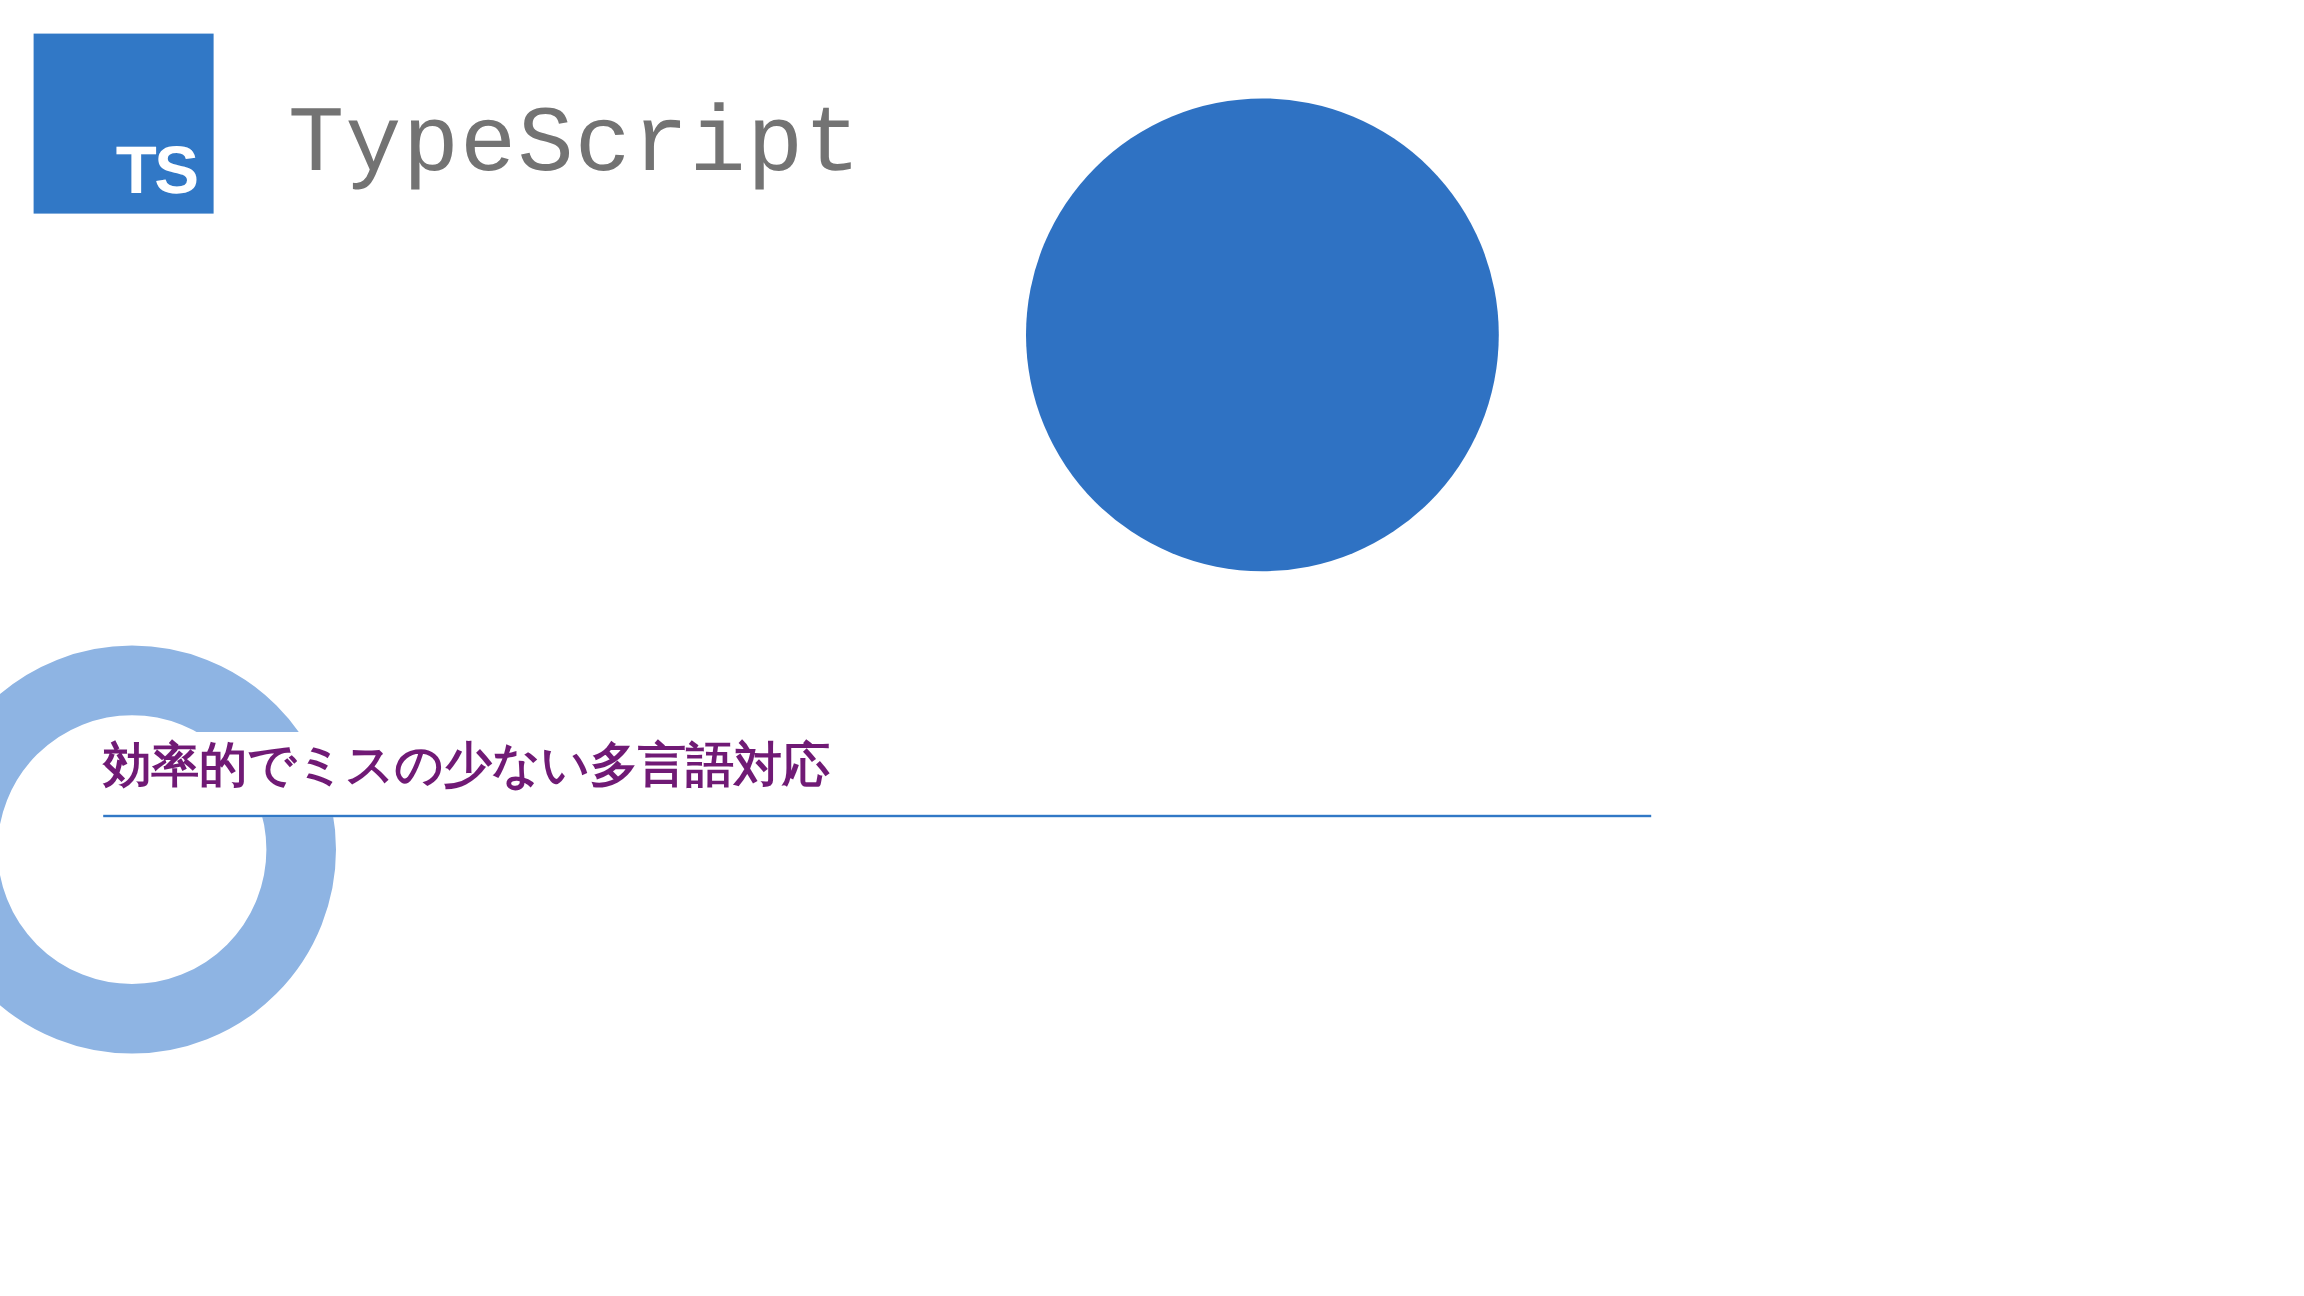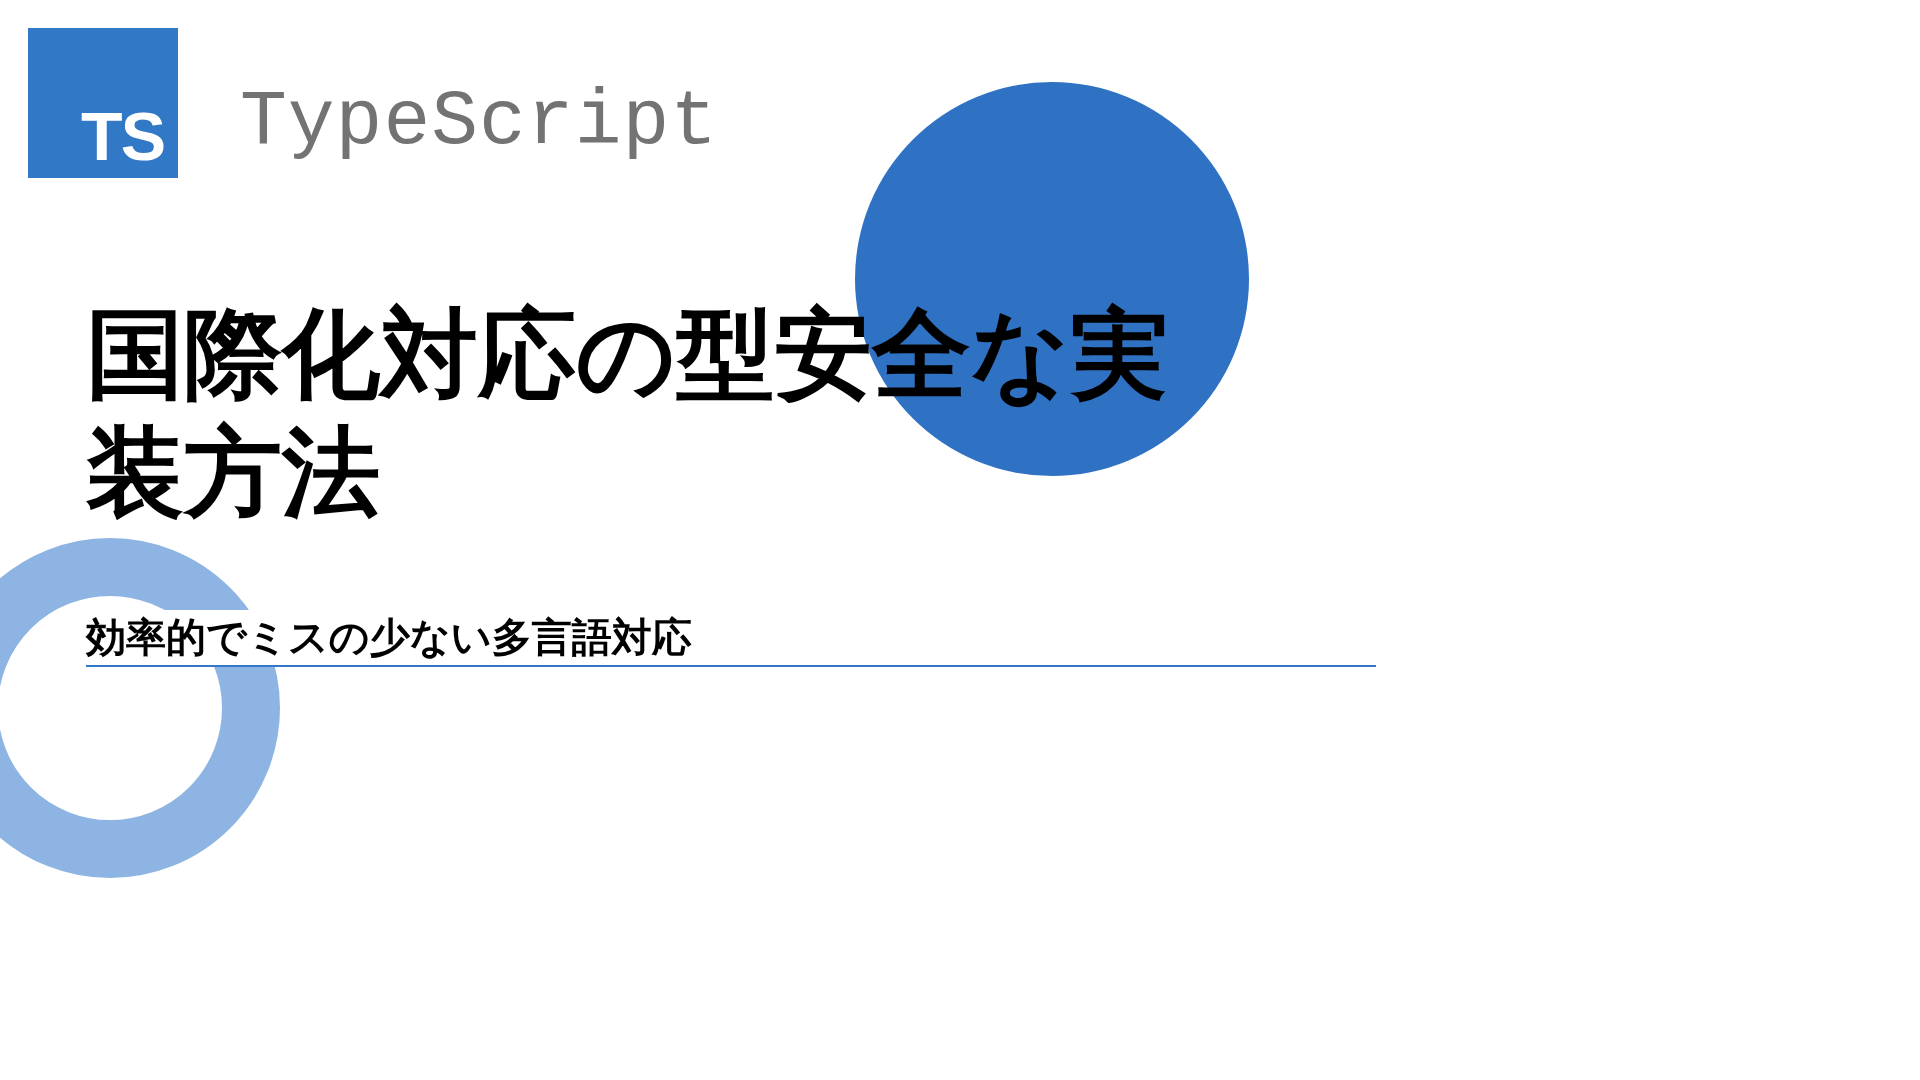--- a/index.html
+++ b/index.html
@@ -27,21 +27,21 @@
     background: #3178c6;
     display: flex;
     align-items: flex-end;
     justify-content: flex-end;
     padding: 8px 14px;
   }
   .ts-logo-text {
     color: #ffffff;
     font-family: "Segoe UI", "Arial", sans-serif;
     font-weight: 700;
-    font-size: 68px;
+    font-size: 56px;
     line-height: 1;
     letter-spacing: -2px;
   }
   .brand-name {
     position: absolute;
     top: 78px;
     left: 240px;
     font-family: "Consolas", "Monaco", "Courier New", monospace;
     font-size: 78px;
     font-weight: 500;
@@ -84,21 +84,22 @@
     position: absolute;
     top: 610px;
     left: 86px;
     width: 1290px;
     z-index: 2;
     background: #ffffff;
   }
   .subtitle {
     font-size: 40px;
     font-weight: 700;
-    color: #000000;
+    color: #701a75;
+    padding-bottom: 14px;
   }
   .divider {
     width: 100%;
     height: 2px;
     background: #3178c6;
   }
 </style>
 </head>
 <body>
 
@@ -106,20 +107,19 @@
 
   <div class="big-circle"></div>
   <div class="ring"></div>
 
   <div class="ts-logo">
     <span class="ts-logo-text">TS</span>
   </div>
 
   <div class="brand-name">TypeScript</div>
 
-  <h1 class="main-title">国際化対応の型安全な実装方法</h1>
 
   <div class="subtitle-wrap">
     <div class="subtitle">効率的でミスの少ない多言語対応</div>
     <div class="divider"></div>
   </div>
 
 </div>
 
 </body></html>

